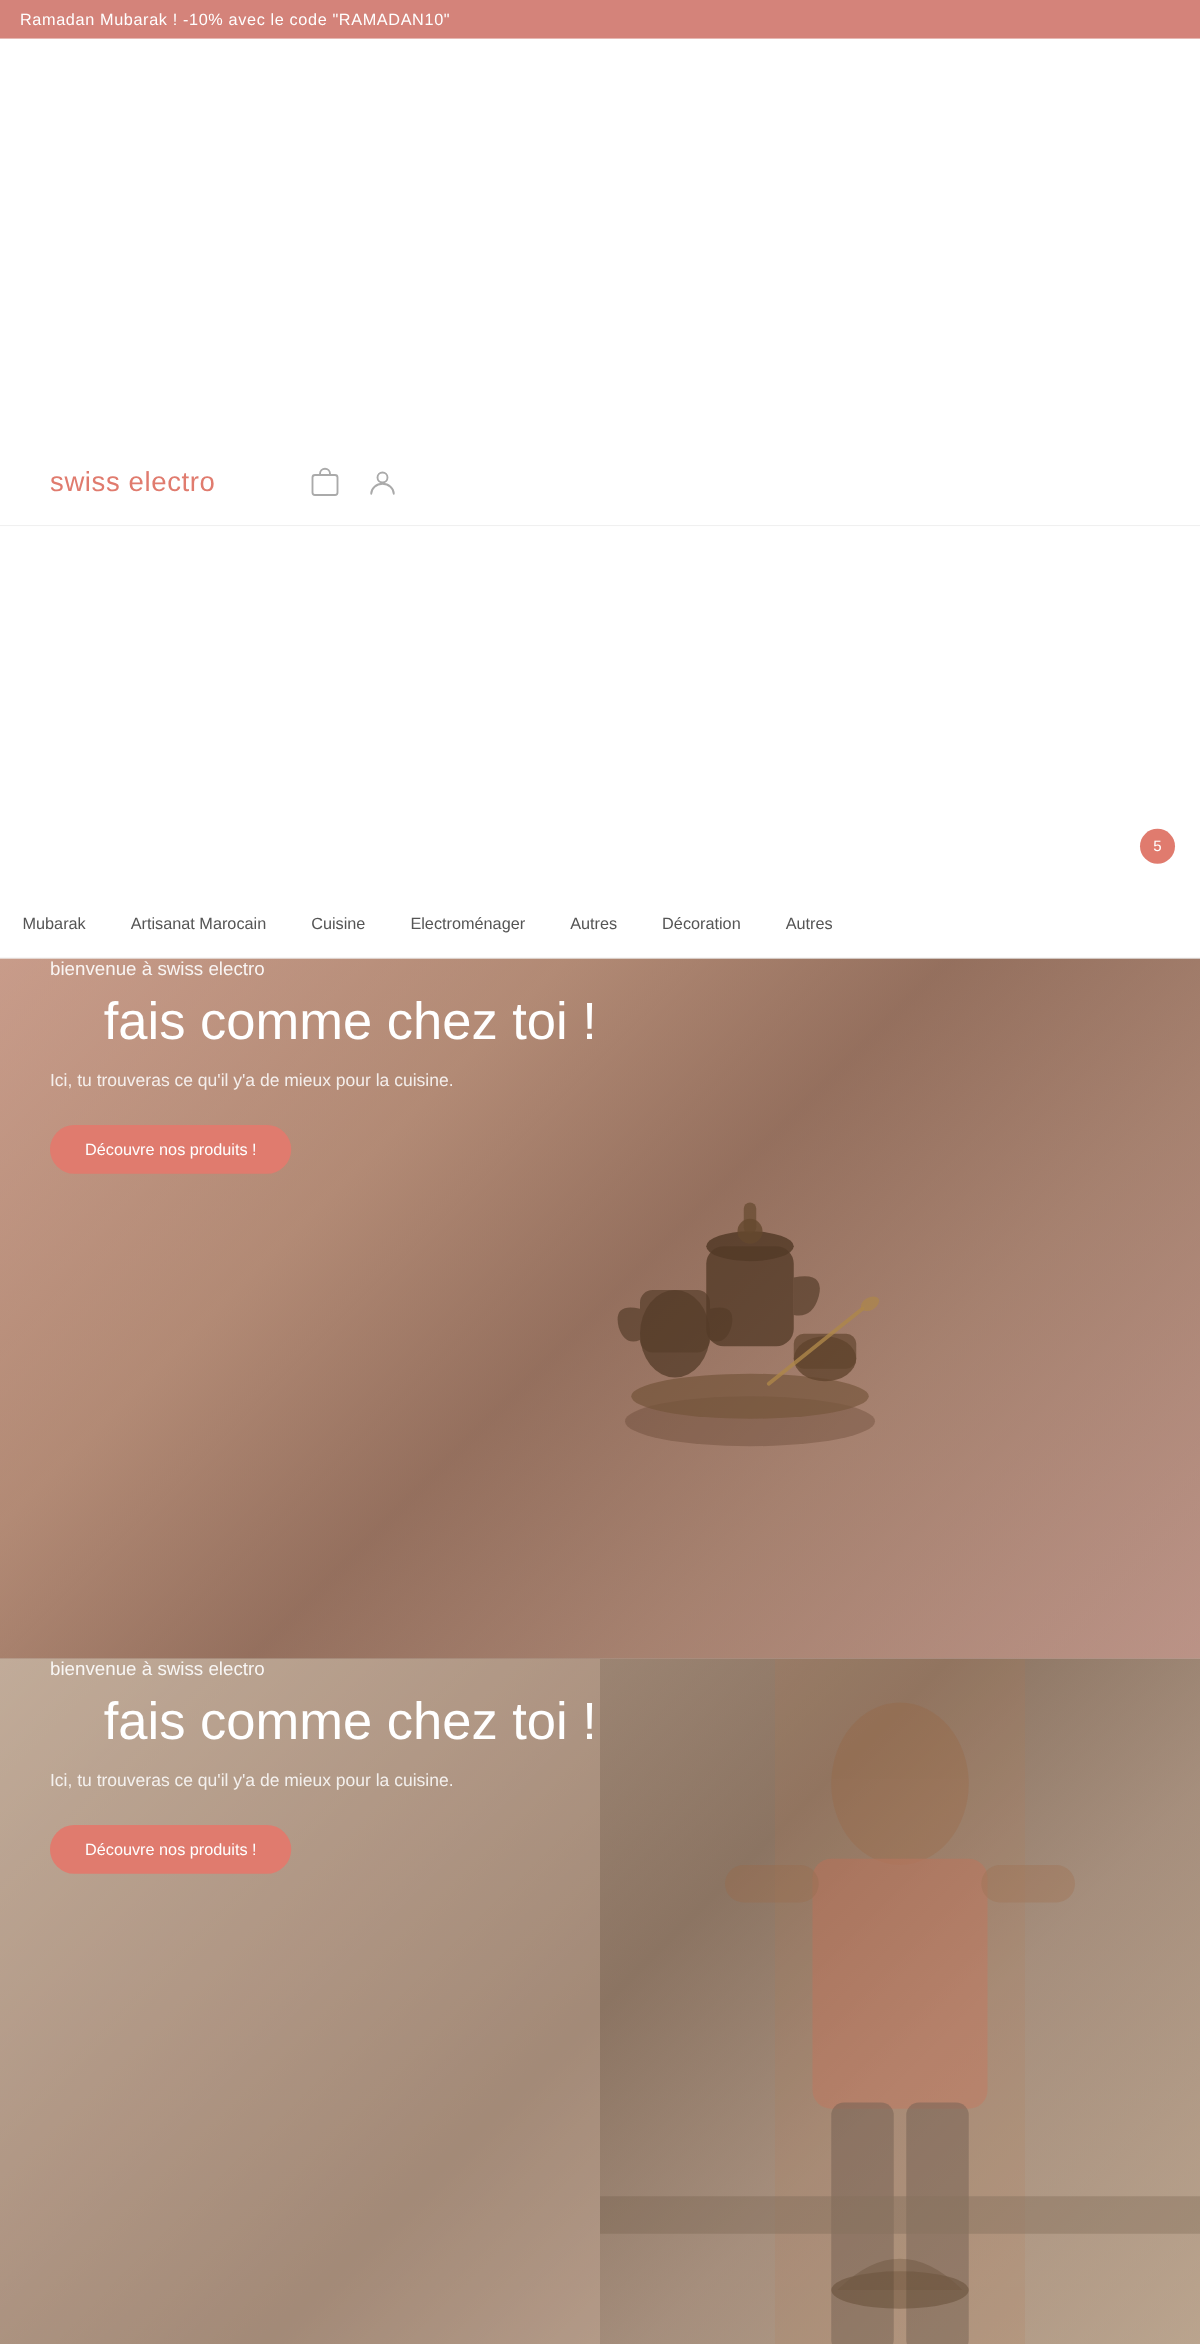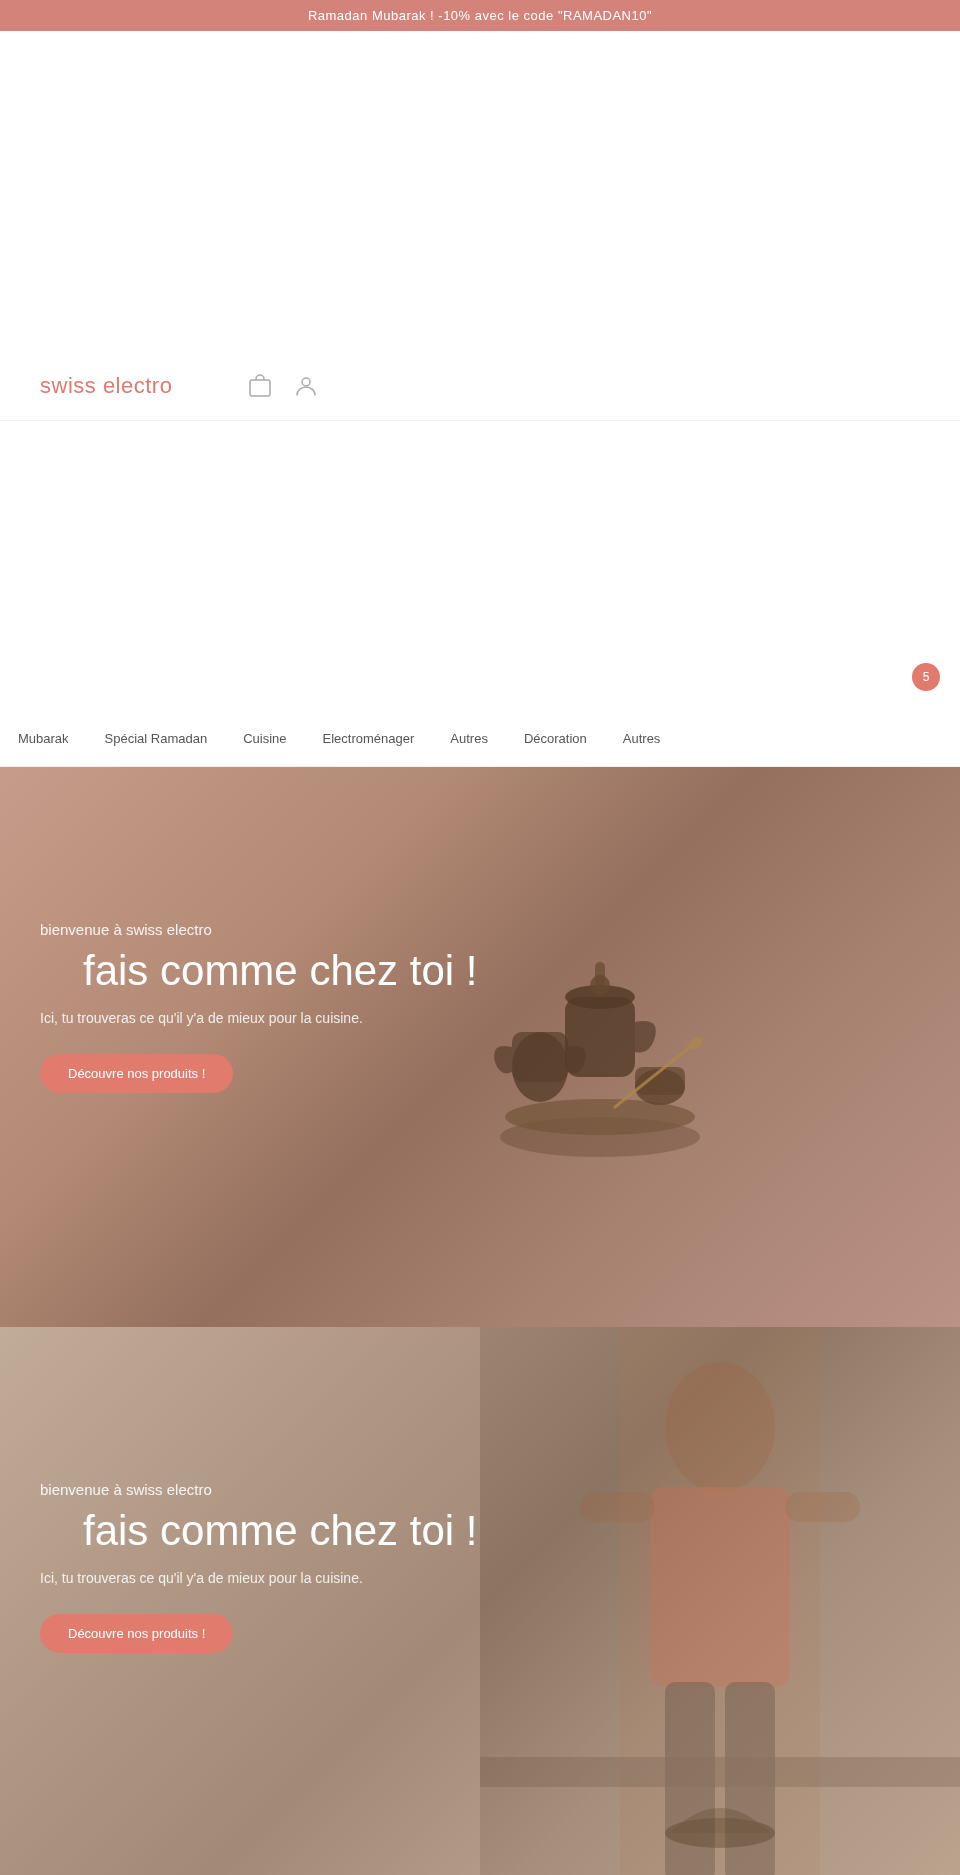--- a/index.html
+++ b/index.html
@@ -2,21 +2,20 @@
 <html><head>
   <meta charset="utf-8">
   <style>
     * { margin: 0; padding: 0; box-sizing: border-box; }
     body { font-family: 'Helvetica Neue', Arial, sans-serif; width: 960px; background: #fff; overflow-x: hidden; }
 
     
     .top-banner {
       background-color: #d4837a;
       color: white;
-      text-align: center;
       padding: 8px 16px;
       font-size: 13px;
       letter-spacing: 0.5px;
     }
 
     
     .header-spacer {
       height: 320px;
       background: #fff;
     }
@@ -138,21 +137,21 @@
     }
 
     
     .hero-section {
       width: 100%;
       height: 560px;
       background: rgba(0,0,0,0.35);
       position: relative;
       overflow: hidden;
       display: flex;
-      align-items: center;
+      align-items: flex-start;
     }
 
     .hero-bg-1 {
       background: 
         linear-gradient(rgba(200,150,130,0.45), rgba(200,150,130,0.45)),
         linear-gradient(135deg, #c8a090 0%, #a0806a 30%, #6a5040 50%, #8a7060 70%, #b0908a 100%);
     }
 
     .hero-bg-2 {
       background:
@@ -252,21 +251,21 @@
   </div>
 </div>
 
 <nav class="nav-bar">
 
   <div class="nav-items">
     <div class="nav-item">
       <span>Mubarak</span>
     </div>
     <div class="nav-item">
-      <span>Spécial Ramadan</span>
+      <span>Artisanat Marocain</span>
     </div>
     <div class="nav-item">
       <span>Cuisine</span>
     </div>
     <div class="nav-item">
       <span>Electroménager</span>
     </div>
     <div class="nav-item">
       <span>Autres</span>
     </div>

